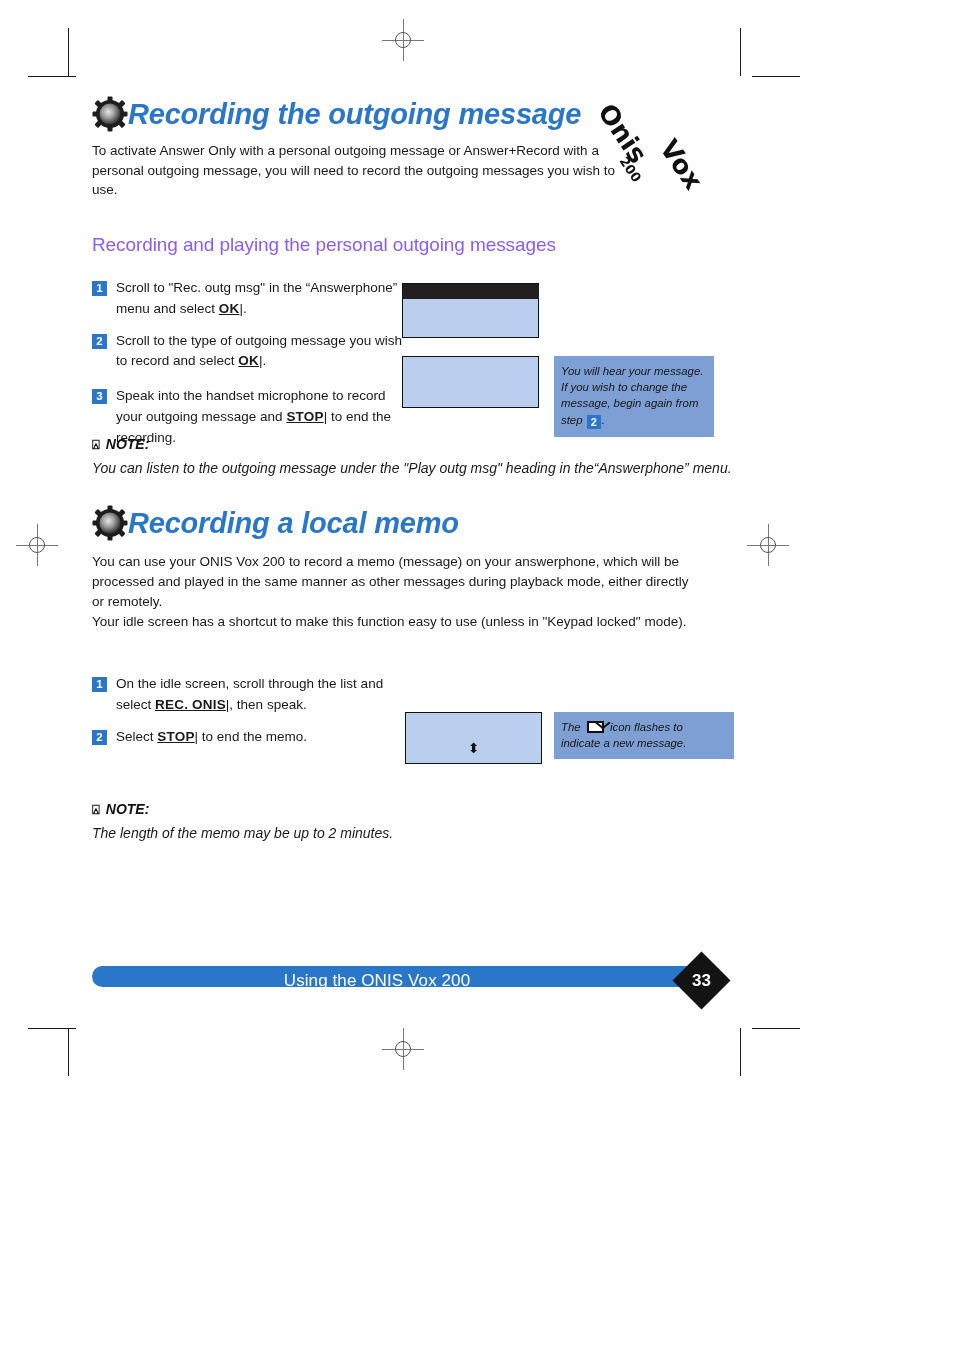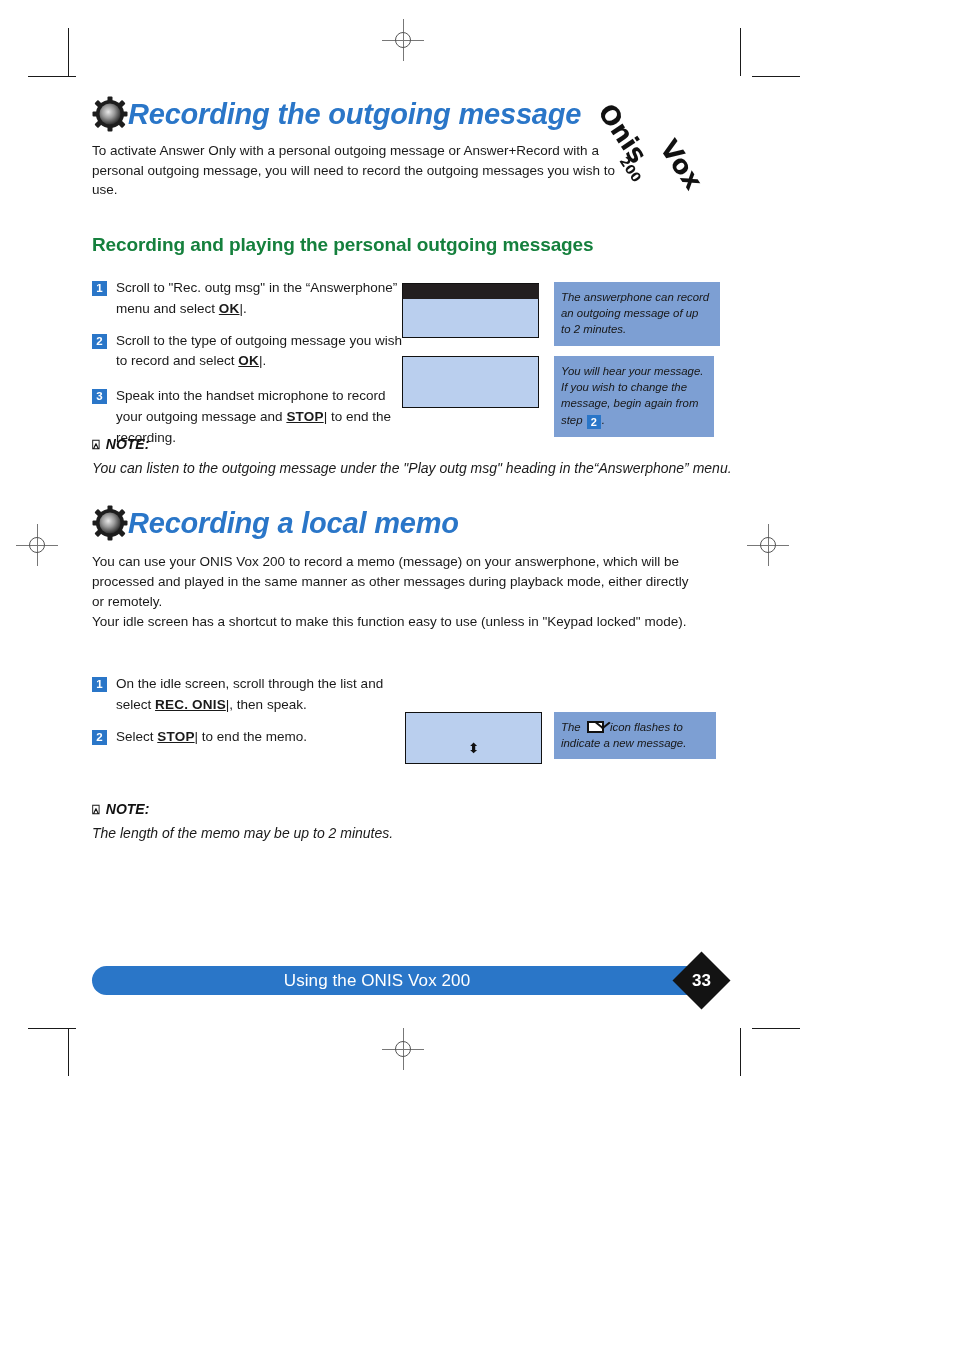--- a/index.html
+++ b/index.html
@@ -57,22 +57,22 @@
   }
   .intro {
     font-size: 13.5px;
     color: #1a1a1a;
     line-height: 1.45;
     margin-top: 9px;
     max-width: 530px;
   }
   .h2 {
     font-size: 19px;
-    font-weight: bold;
-    color: #15803d;
+    font-weight: normal;
+    color: #8b5cf6;
     letter-spacing: -0.1px;
   }
 
   
   .logo {
     position: absolute;
     left: 615px; top: 88px;
     width: 120px; height: 110px;
     pointer-events: none;
   }
@@ -227,21 +227,21 @@
     font-size: 13.5px;
     color: #1a1a1a;
     line-height: 1.48;
     max-width: 600px;
   }
 
   
   .footer {
     position: absolute;
     left: 92px; top: 966px;
-    width: 630px; height: 29px;
+    width: 630px; height: 21px;
   }
   .footer-bar {
     position: absolute;
     inset: 0;
     background: #2a76c8;
     border-radius: 15px;
     color: #fff;
     font-size: 17px;
     text-align: center;
     line-height: 29px;
@@ -345,23 +345,20 @@
       <div class="step" style="margin-top:14px;">
         <span class="badge">3</span>
         <span class="step-text"><span>Speak into the handset microphone to record your outgoing message and </span><span class="key">STOP</span><span>| to end the recording.</span></span>
       </div>
     </div>
   </div>
 
   <div class="lcd" style="left:402px; top:283px; width:137px; height:55px;">
     <div class="band"></div>
   </div>
-  <div class="note-box" style="left:554px; top:282px; width:166px;">
-    <span>The answerphone can record an outgoing message of up to 2 minutes.</span>
-  </div>
 
   <div class="lcd" style="left:402px; top:356px; width:137px; height:52px;"></div>
   <div class="note-box" style="left:554px; top:356px; width:160px;">
     <span>You will hear your message. If you wish to change the message, begin again from step </span><span class="inline-badge">2</span><span>.</span>
   </div>
 
   <div style="position:absolute; left:92px; top:436px; width:640px;">
     <div class="note-head">
       <span class="note-icon">⍓</span>
       <span>NOTE:</span>
@@ -408,21 +405,21 @@
       <div class="step" style="margin-top:11px;">
         <span class="badge">2</span>
         <span class="step-text"><span>Select </span><span class="key">STOP</span><span>| to end the memo.</span></span>
       </div>
     </div>
   </div>
 
   <div class="lcd" style="left:405px; top:712px; width:137px; height:52px;">
     <span class="updown">⬍</span>
   </div>
-  <div class="note-box" style="left:554px; top:712px; width:162px;">
+  <div class="note-box" style="left:554px; top:712px; width:180px;">
     <span>The </span><span class="env"></span><span> icon flashes to indicate a new message.</span>
   </div>
 
   <div style="position:absolute; left:92px; top:801px; width:640px;">
     <div class="note-head">
       <span class="note-icon">⍓</span>
       <span>NOTE:</span>
     </div>
     <div class="note-body">The length of the memo may be up to 2 minutes.</div>
   </div>

